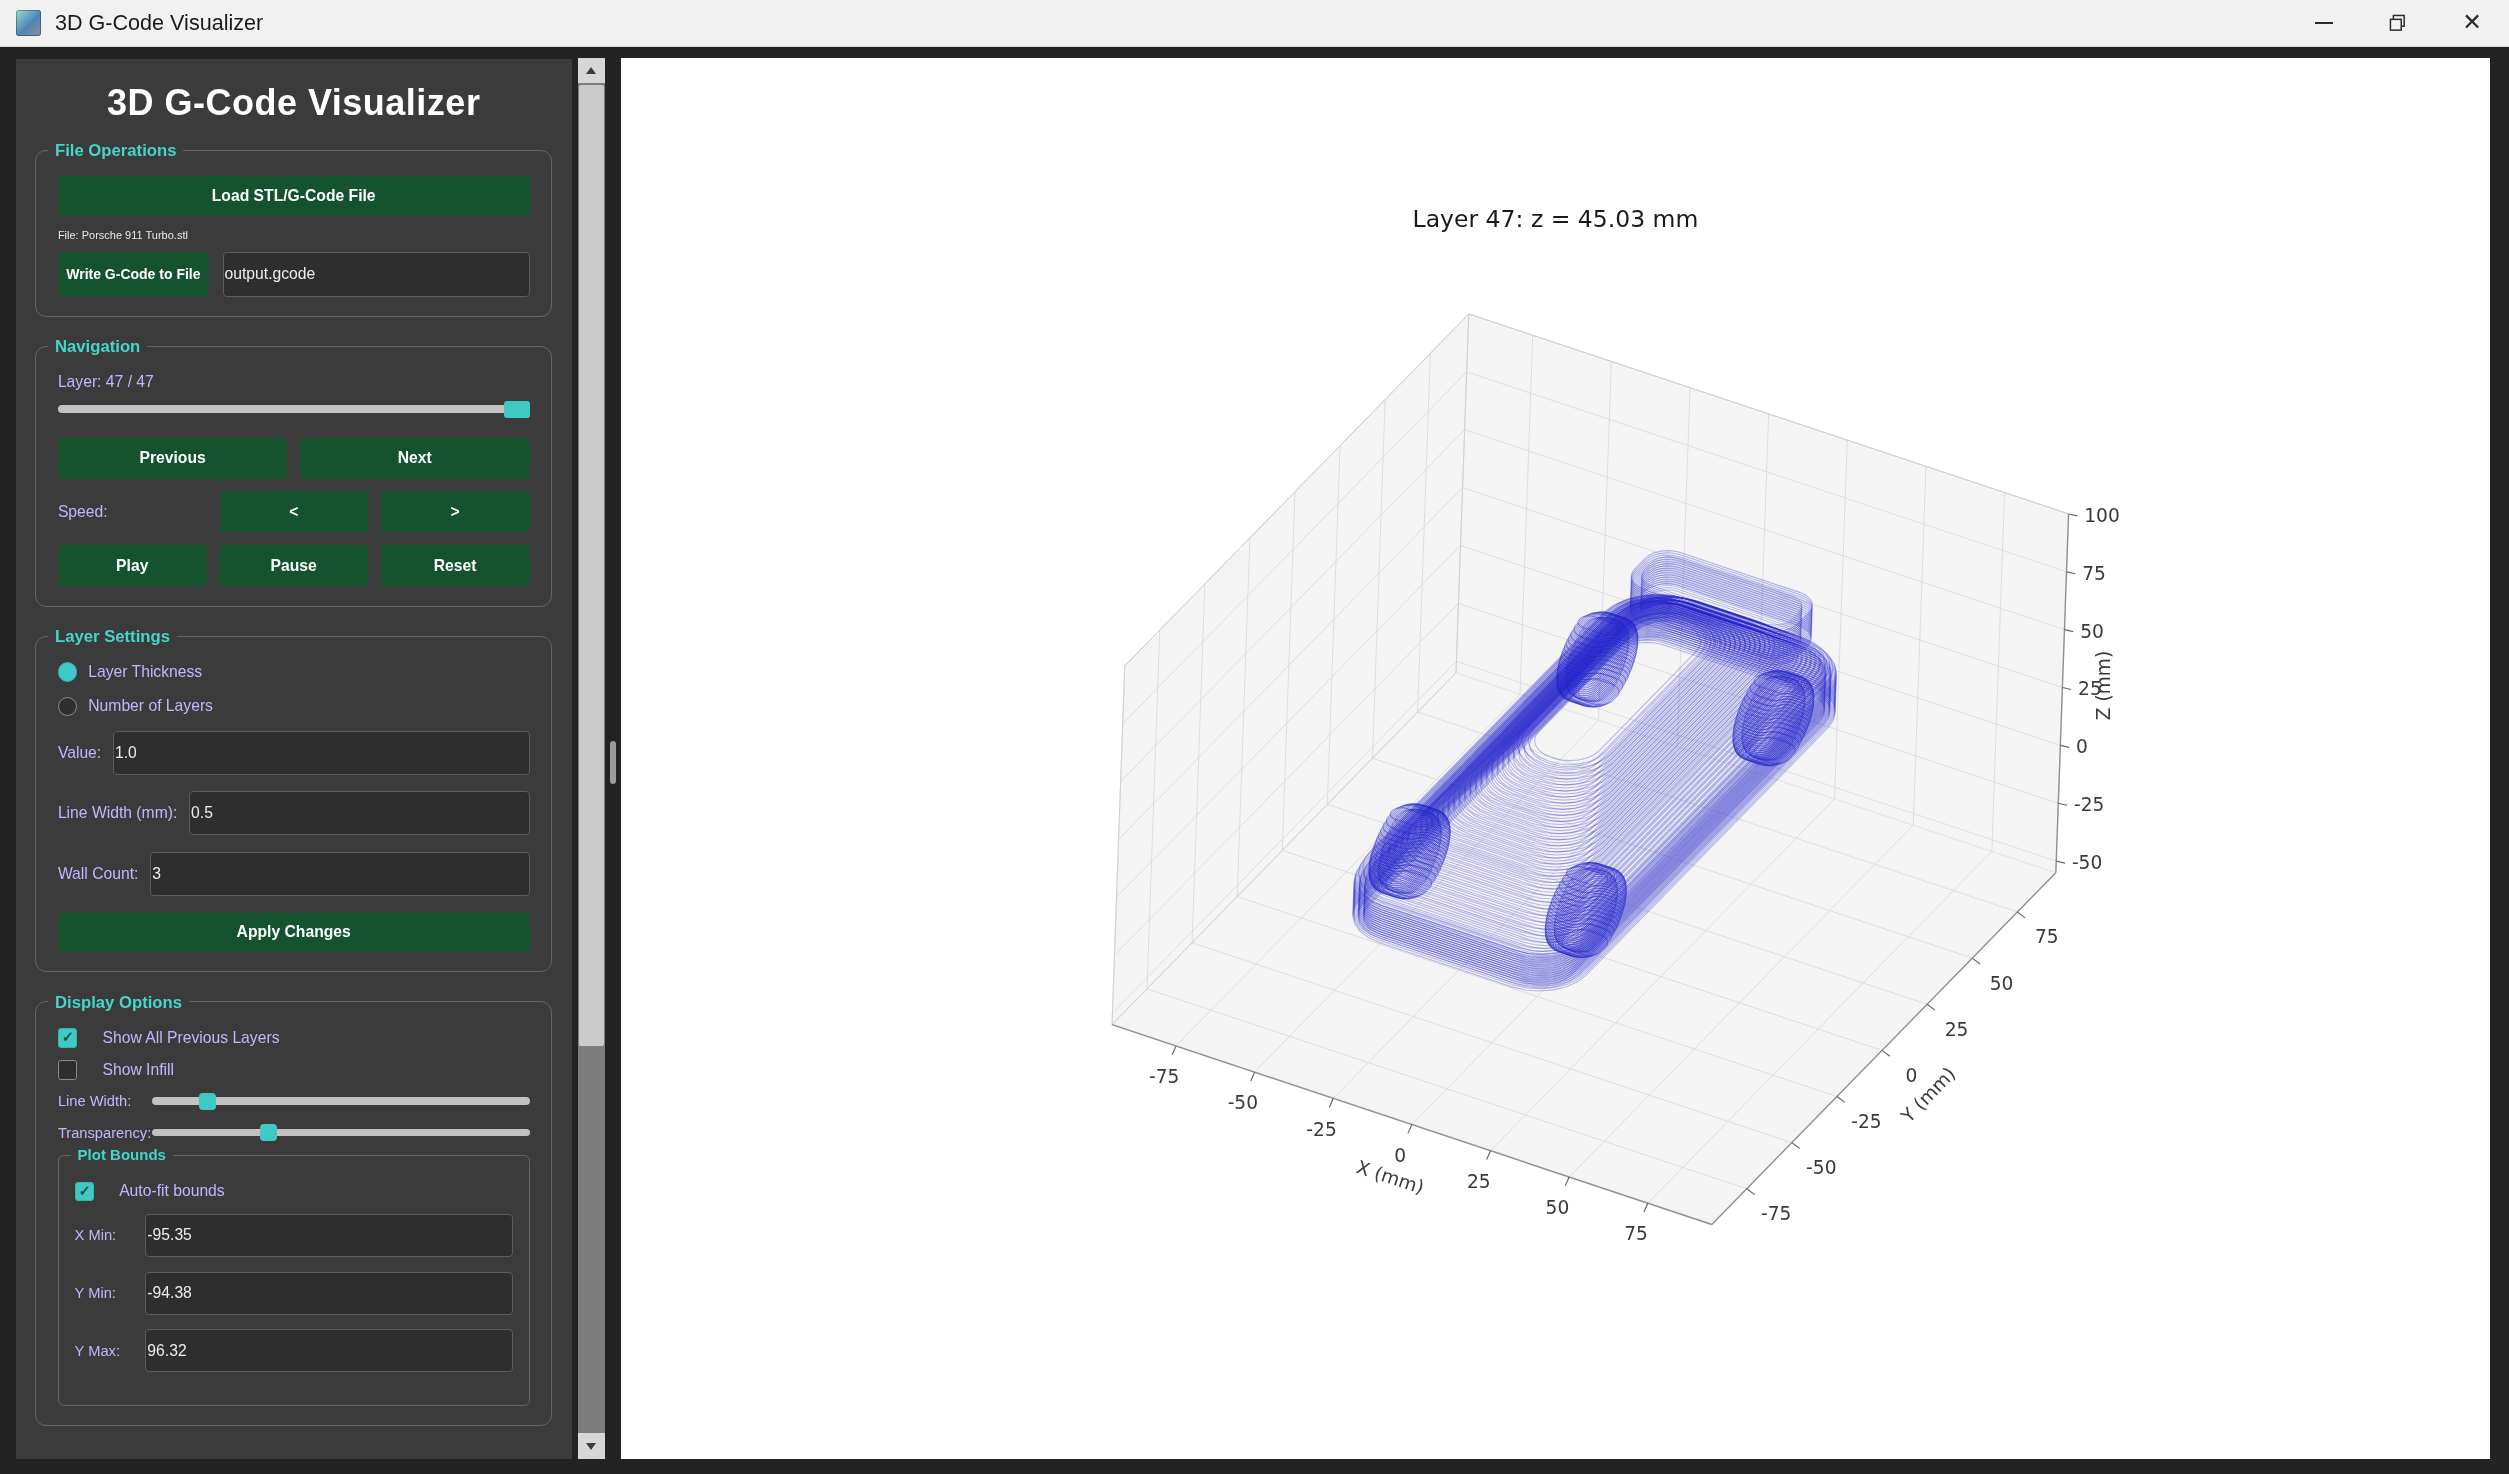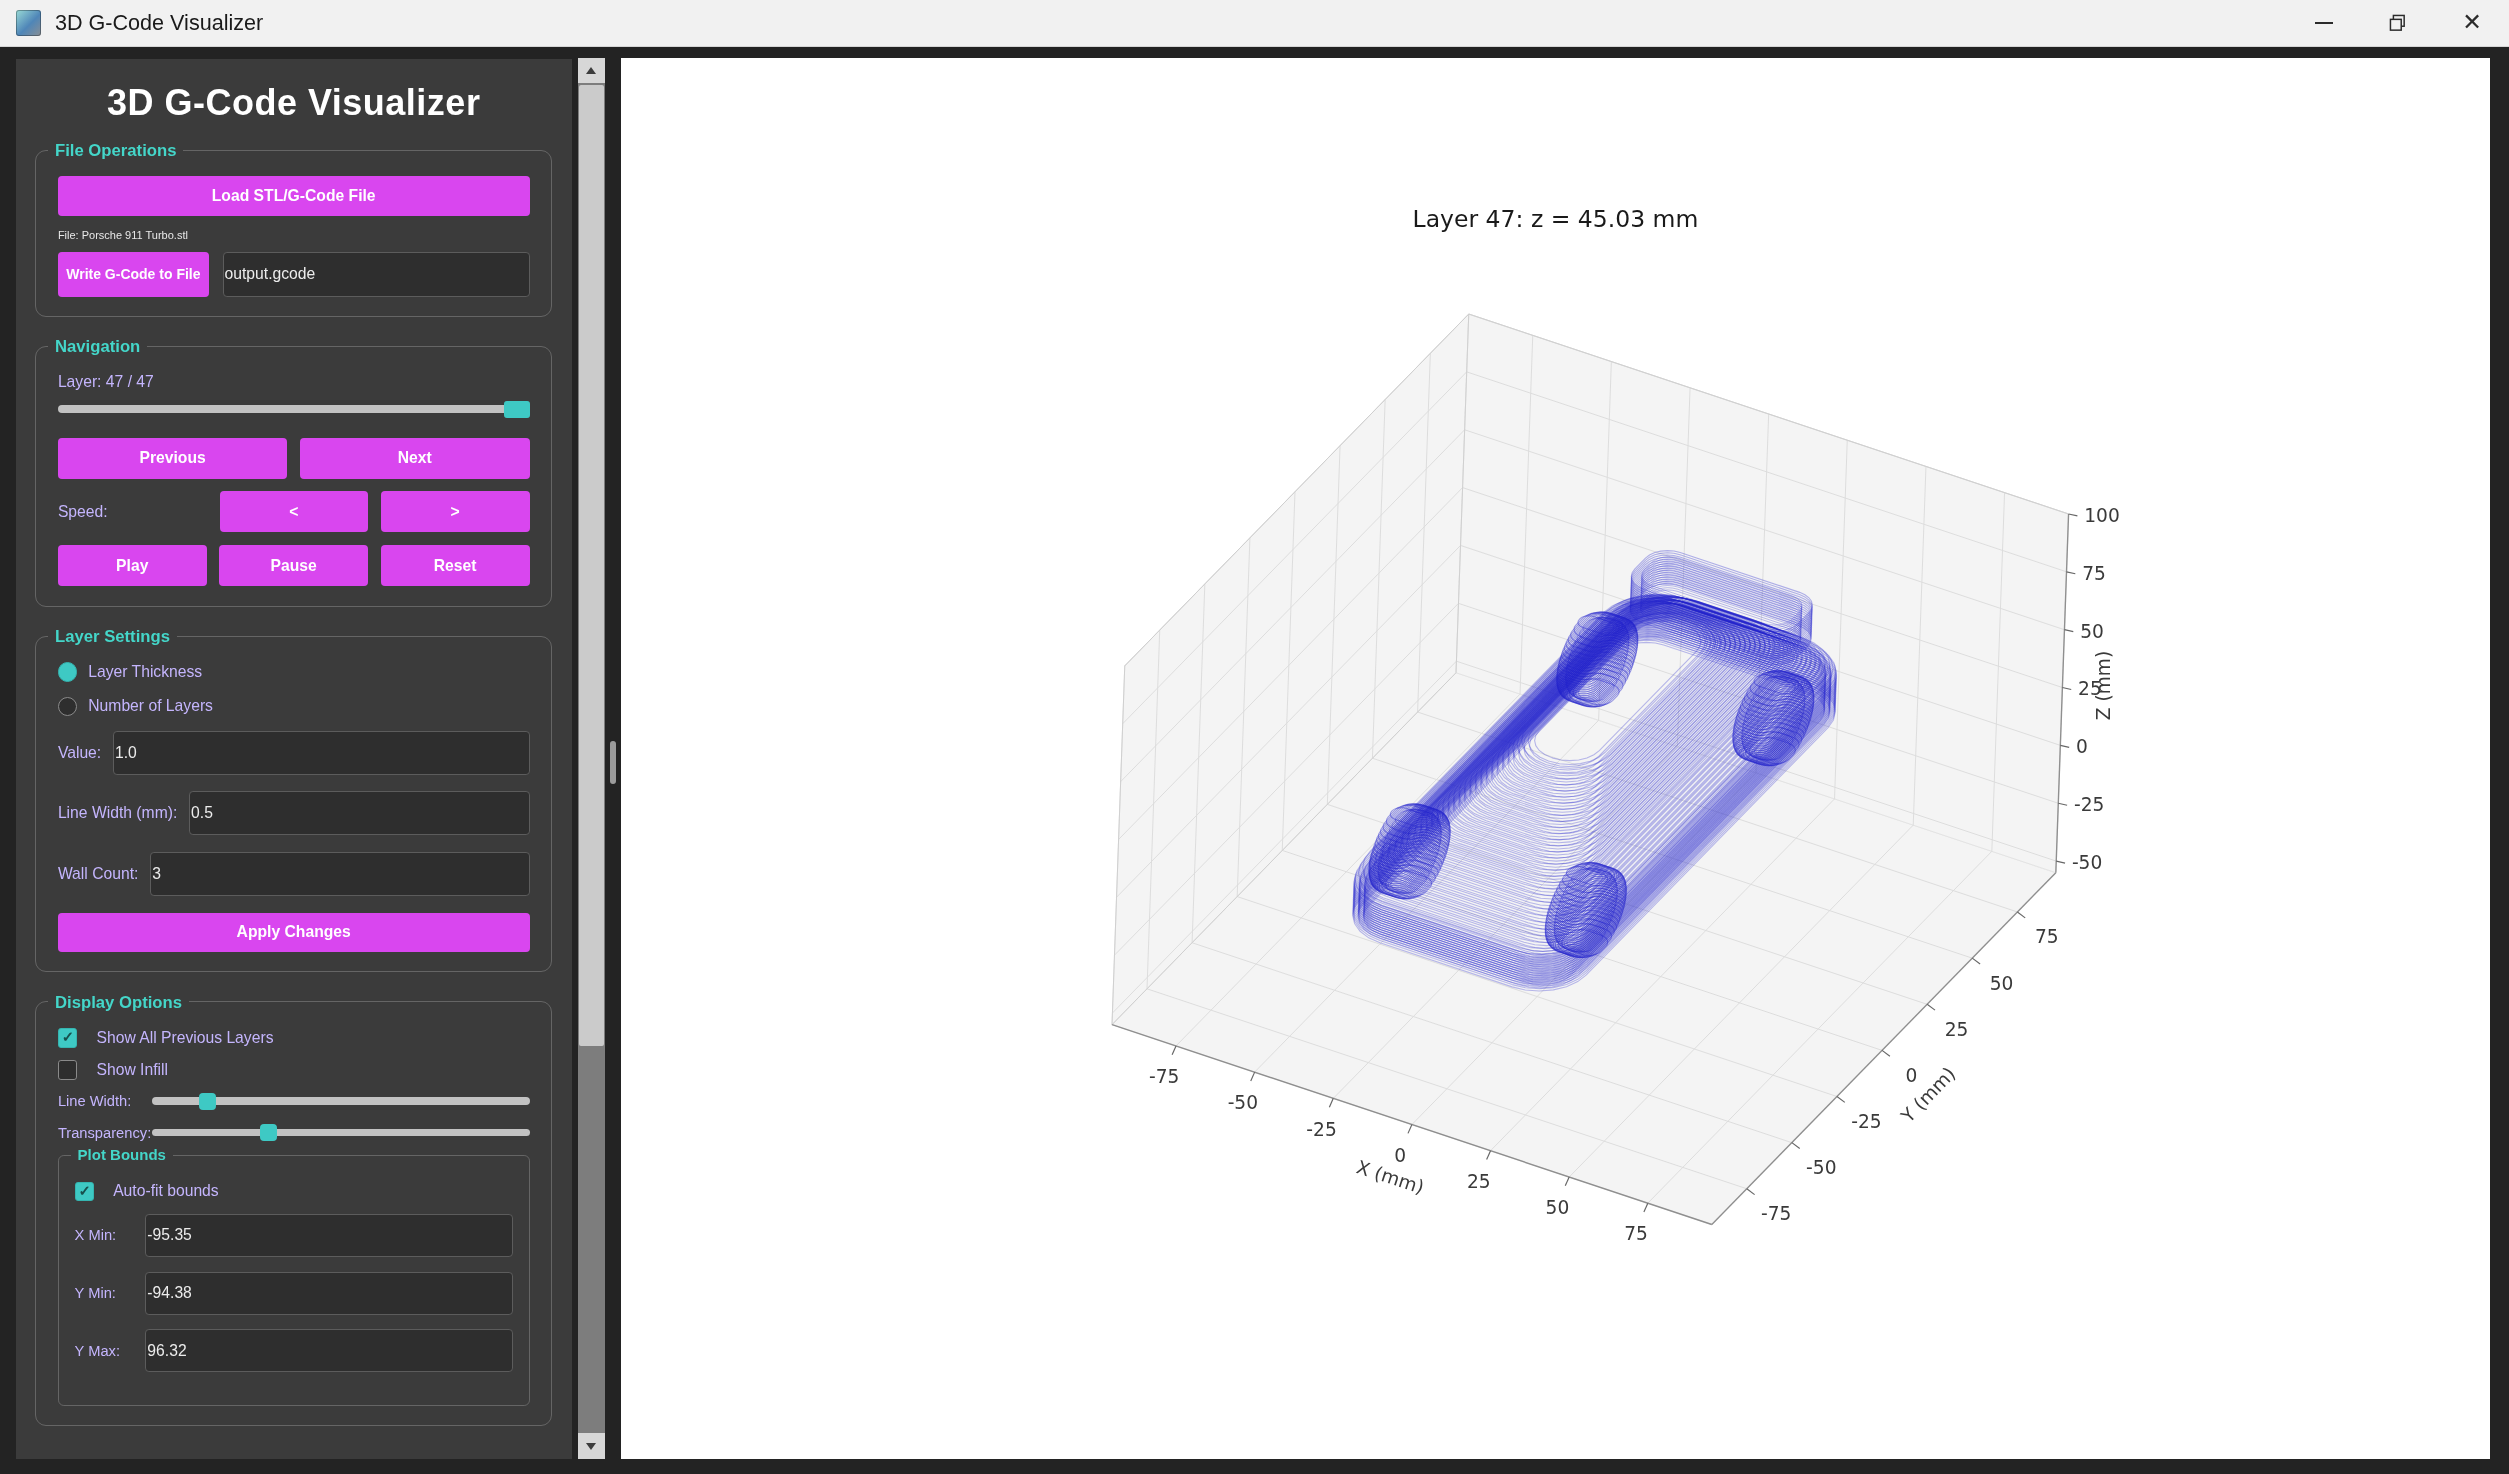--- a/index.html
+++ b/index.html
@@ -15,21 +15,21 @@
   .glyph-close{font-size:23.5px;color:#2b2b2b;line-height:1;font-family:"DejaVu Sans",sans-serif}
 
   
   .app-content{position:absolute;top:46px;left:0;right:0;bottom:0;background:#232323}
 
   
   .sidebar{position:absolute;left:15.7px;top:12.7px;width:556px;height:1400px;background:#3b3b3b;overflow:hidden;padding:0 19.6px;box-sizing:border-box}
   .app-title{font-size:36px;font-weight:bold;color:#ffffff;text-align:center;margin:23.5px 0 25.5px;letter-spacing:0.5px}
   .group{position:relative;border:1px solid #656565;border-radius:11px;margin:0 0 29px;padding:25.5px 21.6px 19.6px}
   .group-label{position:absolute;top:-9.8px;left:11.8px;background:#3b3b3b;padding:0 6.9px;color:#44d6c9;font-size:16.7px;font-weight:bold}
-  .btn{display:flex;align-items:center;justify-content:center;background:#d946ef;color:#fff;font-weight:bold;font-size:15.7px;border:none;border-radius:3.9px;height:40px;cursor:pointer;font-family:inherit}
+  .btn{display:flex;align-items:center;justify-content:center;background:#14532d;color:#fff;font-weight:bold;font-size:15.7px;border:none;border-radius:3.9px;height:40px;cursor:pointer;font-family:inherit}
   .btn.full{width:100%}
   .small-label{color:#c4b5fd;font-size:15.7px}
   .file-label{color:#e8e8e8;font-size:11px;margin:12.7px 0 10.8px}
   .row{display:flex;align-items:center;gap:13.7px}
   .write-btn{width:151px;height:45px;font-size:14px;flex:none}
   .text-input{flex:1;height:45px;background:#2e2e2e;border:1px solid #5c5c5c;border-radius:3.9px;color:#ececec;font-size:15.7px;padding:0 1px;box-sizing:border-box;font-family:inherit;min-width:0}
   .layer-label{display:block;margin-bottom:9.8px}
   .slider{position:relative;height:17.6px;margin:5.9px 0 19.6px;cursor:pointer}
   .slider .groove{position:absolute;left:0;right:0;top:4.9px;height:7.8px;background:#c2c2c2;border-radius:3.9px}
   .slider .handle{position:absolute;top:0;width:17.6px;height:17.6px;background:#3ec9c4;border-radius:3.9px}
@@ -37,21 +37,21 @@
   .btn-row{display:flex;gap:12.7px;margin-bottom:12.7px;align-items:center}
   .btn-row .btn{flex:1;height:41px}
   .speed-label{width:149px;flex:none}
   .radio-row{display:flex;align-items:center;gap:10.8px;margin-bottom:14.7px;cursor:pointer}
   .radio{width:19.6px;height:19.6px;border-radius:50%;border:1px solid #8a8a8a;background:#2e2e2e;box-sizing:border-box;flex:none}
   .radio.checked{background:#3ec9c4;border-color:#35b5b0}
   .field-row{display:flex;align-items:center;margin-bottom:16.7px}
   .field-row .small-label{margin-right:11.8px;flex:none}
   .field-row .text-input{height:44px}
   .apply-btn{width:100%;height:39px;margin-top:3.9px}
-  .check-row{display:flex;align-items:center;gap:19px;margin-bottom:12.7px;cursor:pointer}
+  .check-row{display:flex;align-items:center;gap:25px;margin-bottom:12.7px;cursor:pointer}
   .checkbox{width:19.6px;height:19.6px;border-radius:2.9px;border:1px solid #8a8a8a;background:#2e2e2e;box-sizing:border-box;flex:none;position:relative}
   .checkbox.checked{background:#3ec9c4;border-color:#35b5b0}
   .checkbox.checked::after{content:"\2713";position:absolute;left:2.9px;top:-1px;font-size:14.7px;font-weight:bold;color:#17504d}
   .slider-row{display:flex;align-items:center;margin-bottom:13.7px}
   .slider-row .small-label{width:94px;flex:none;font-size:14.7px}
   .slider-row .slider{flex:1;margin:0}
   .subgroup{margin-top:11.8px;padding:25.5px 15.7px 17.6px;border:1px solid #656565;border-radius:5.9px;position:relative}
   .subgroup .group-label{font-size:15px}
   .bound-row{margin-bottom:14.7px}
   .bound-row .small-label{width:59px;font-size:14.7px}

